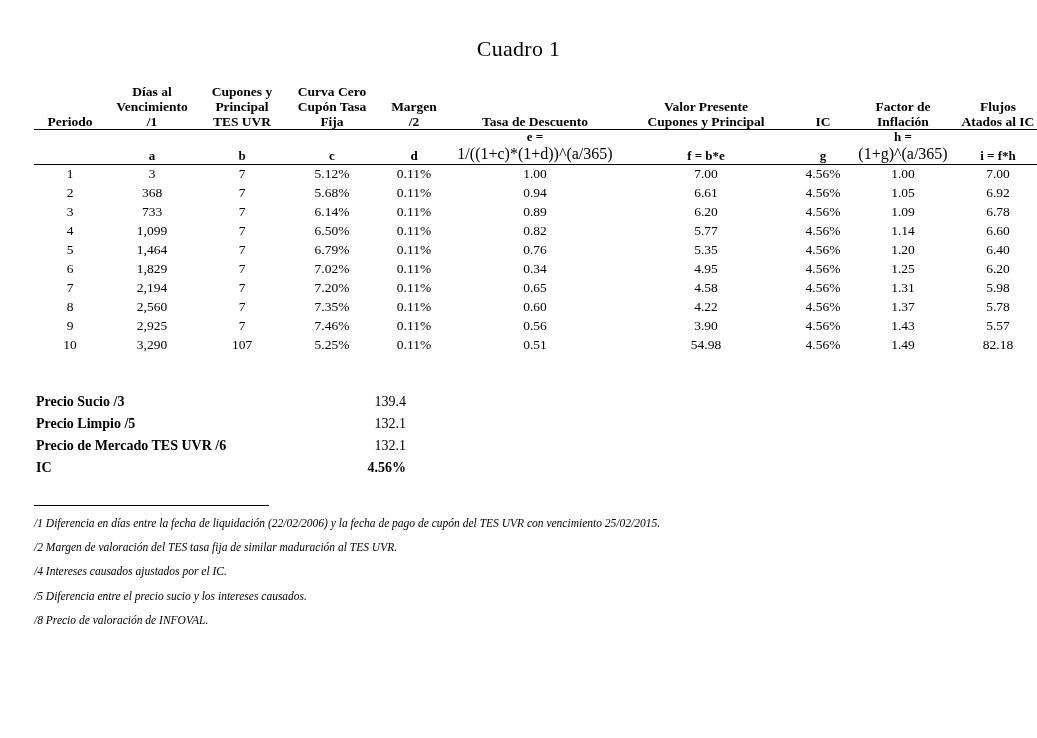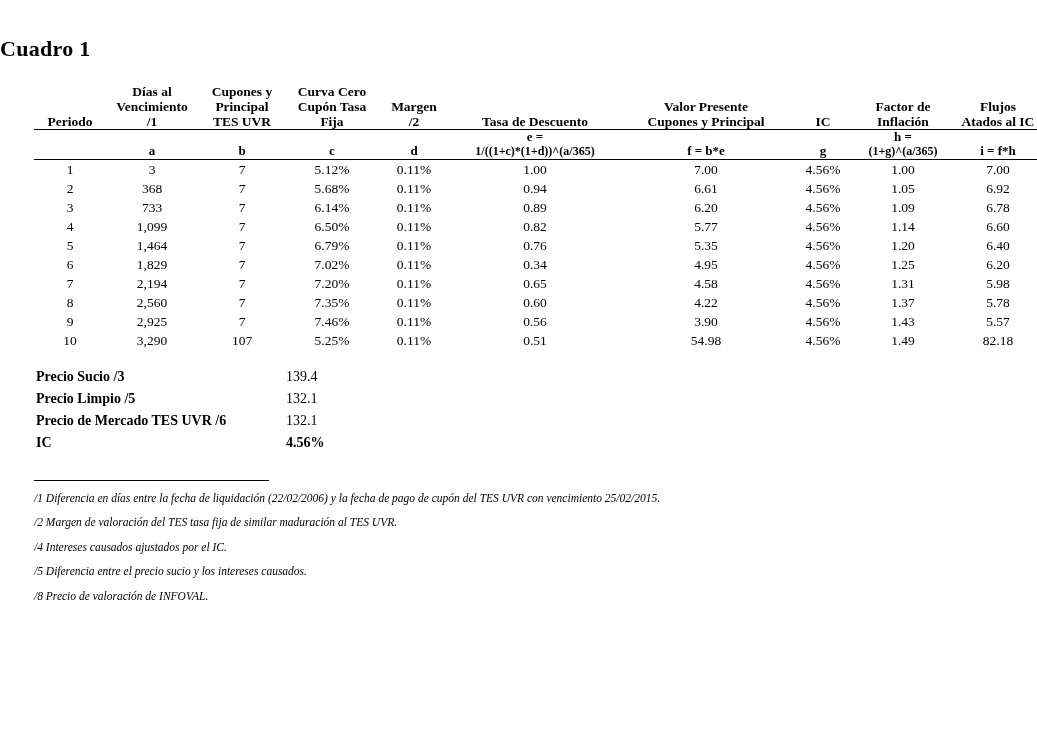--- a/index.html
+++ b/index.html
@@ -15,22 +15,23 @@
     overflow: hidden;
   }
   .page {
     position: relative;
     width: 1037px;
     height: 738px;
     box-sizing: border-box;
     padding: 0;
   }
   .title {
+    text-align: center;
     font-size: 22px;
-    font-weight: bold;
+    font-weight: normal;
     margin-top: 36px;
     margin-bottom: 10px;
     letter-spacing: 0.3px;
   }
 
   
   table.main {
     border-collapse: collapse;
     margin-left: 34px;
     margin-top: 22px;
@@ -68,22 +69,22 @@
     line-height: 0;
   }
   .letter-row td {
     font-weight: bold;
     font-size: 13.5px;
     padding-top: 5px;
     padding-bottom: 5px;
     line-height: 1.15;
   }
   .letter-row td .formula {
-    font-weight: bold;
-    font-size: 12px;
+    font-weight: normal;
+    font-size: 16px;
     display: block;
   }
   .letter-row td .eqlabel {
     display: block;
     font-weight: bold;
     font-size: 13px;
   }
   tbody.data td {
     padding-top: 1.5px;
     padding-bottom: 1.5px;
@@ -98,36 +99,36 @@
   .c-margen  { width: 72px; }
   .c-tasa    { width: 170px; }
   .c-valor   { width: 172px; }
   .c-ic      { width: 62px; }
   .c-factor  { width: 98px; }
   .c-flujos  { width: 92px; }
   td.cell-margen { text-align: left; padding-left: 8px; margin-top: 8px; }
 
   
   .summary {
-    margin-top: 16px;
+    margin-top: 36px;
     margin-left: 36px;
     border-collapse: collapse;
   }
   .summary td {
     font-size: 14px;
     font-weight: bold;
     padding: 3px 0;
   }
   .summary td.label {
     width: 250px;
     text-align: left;
   }
   .summary td.value {
     width: 120px;
-    text-align: left;
+    text-align: right;
     font-weight: normal;
   }
   .summary tr.bold-value td.value {
     font-weight: bold;
   }
 
   
   .fn-rule {
     margin-left: 34px;
     margin-top: 26px;

